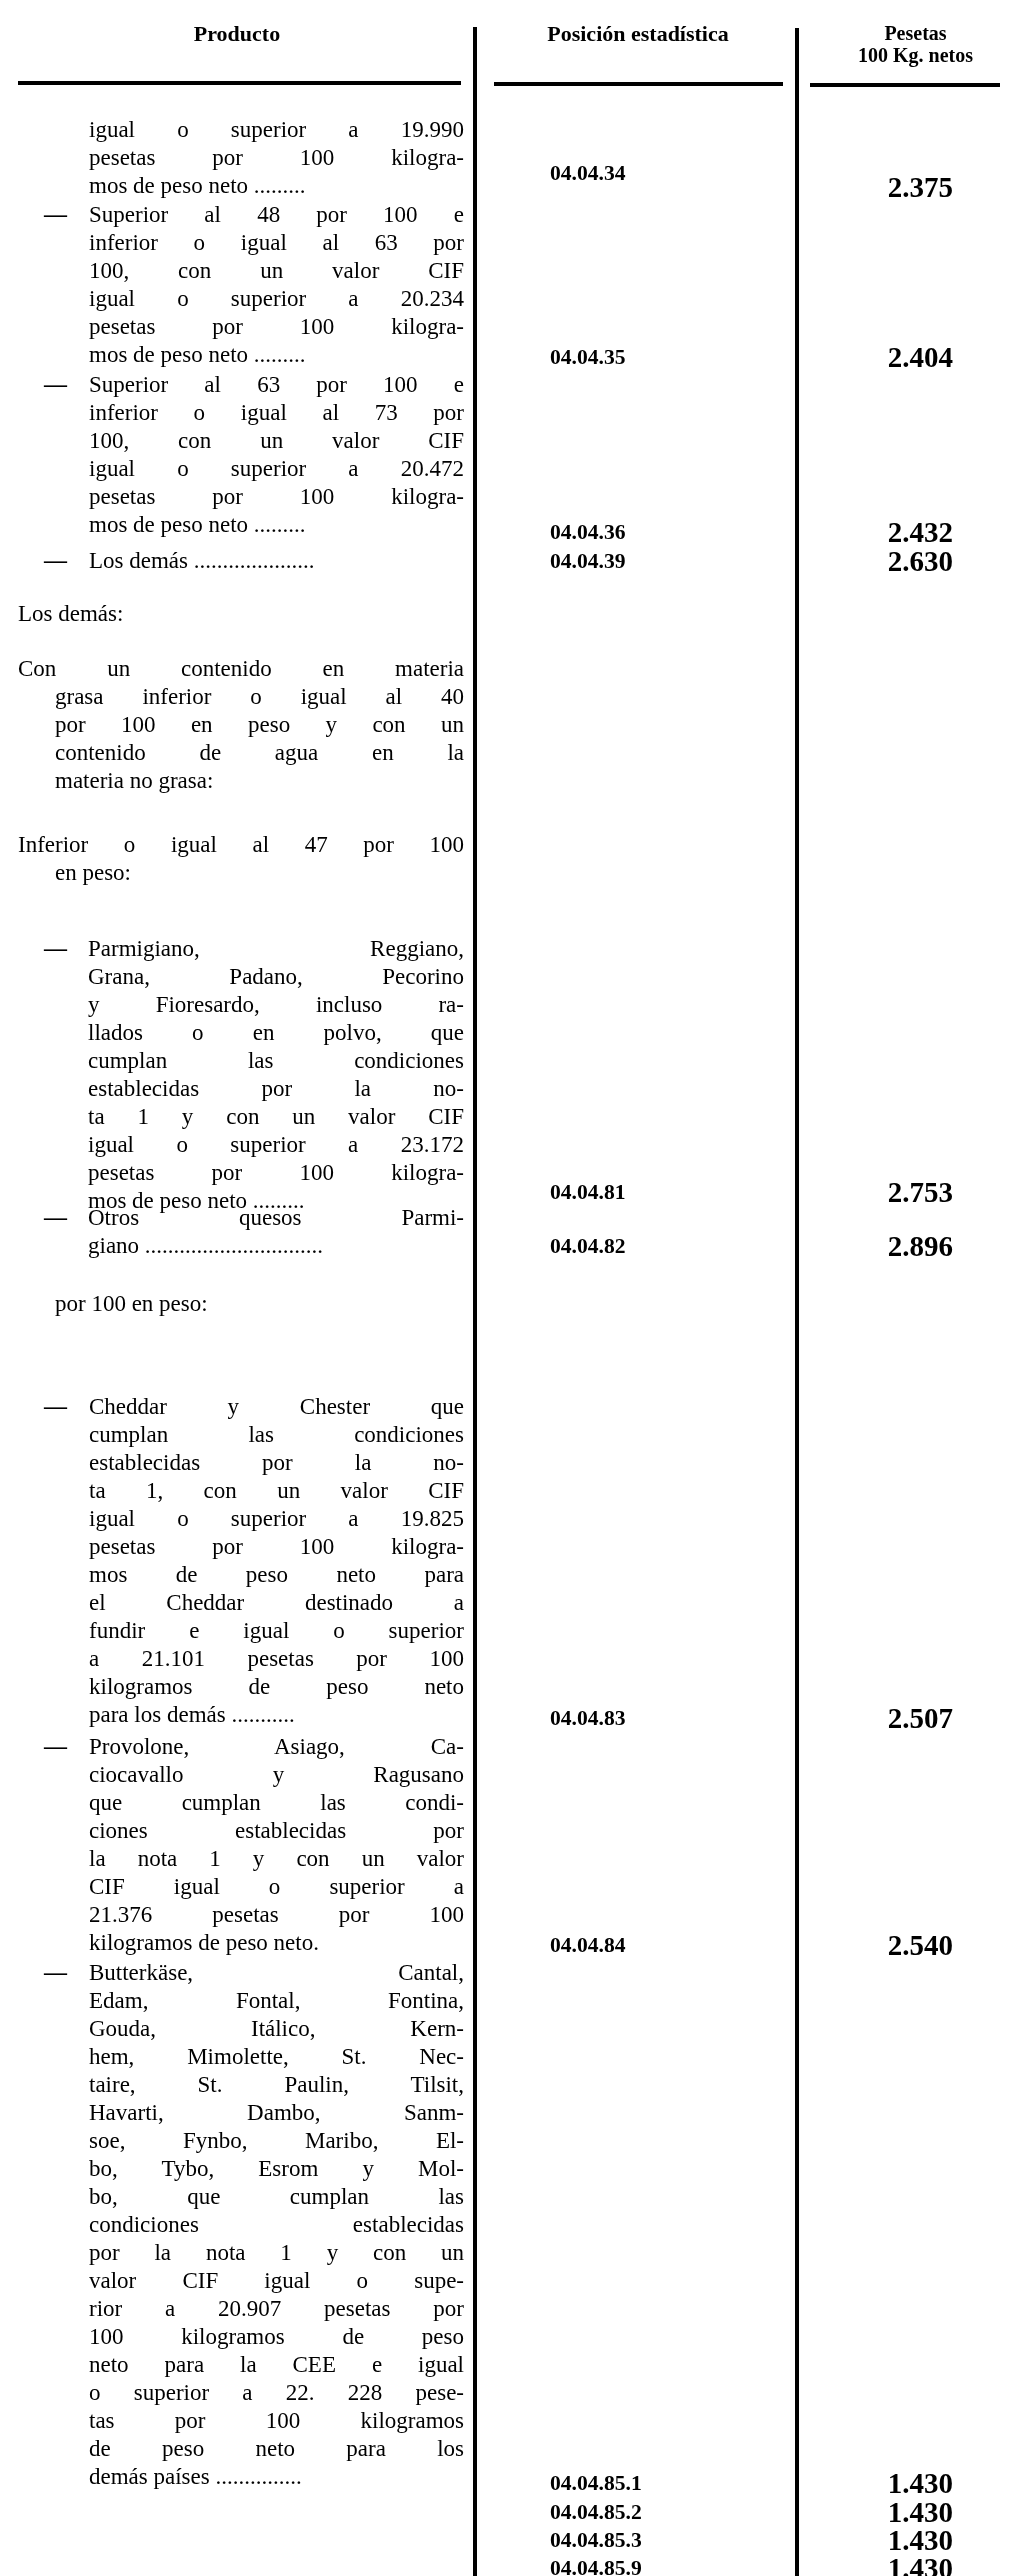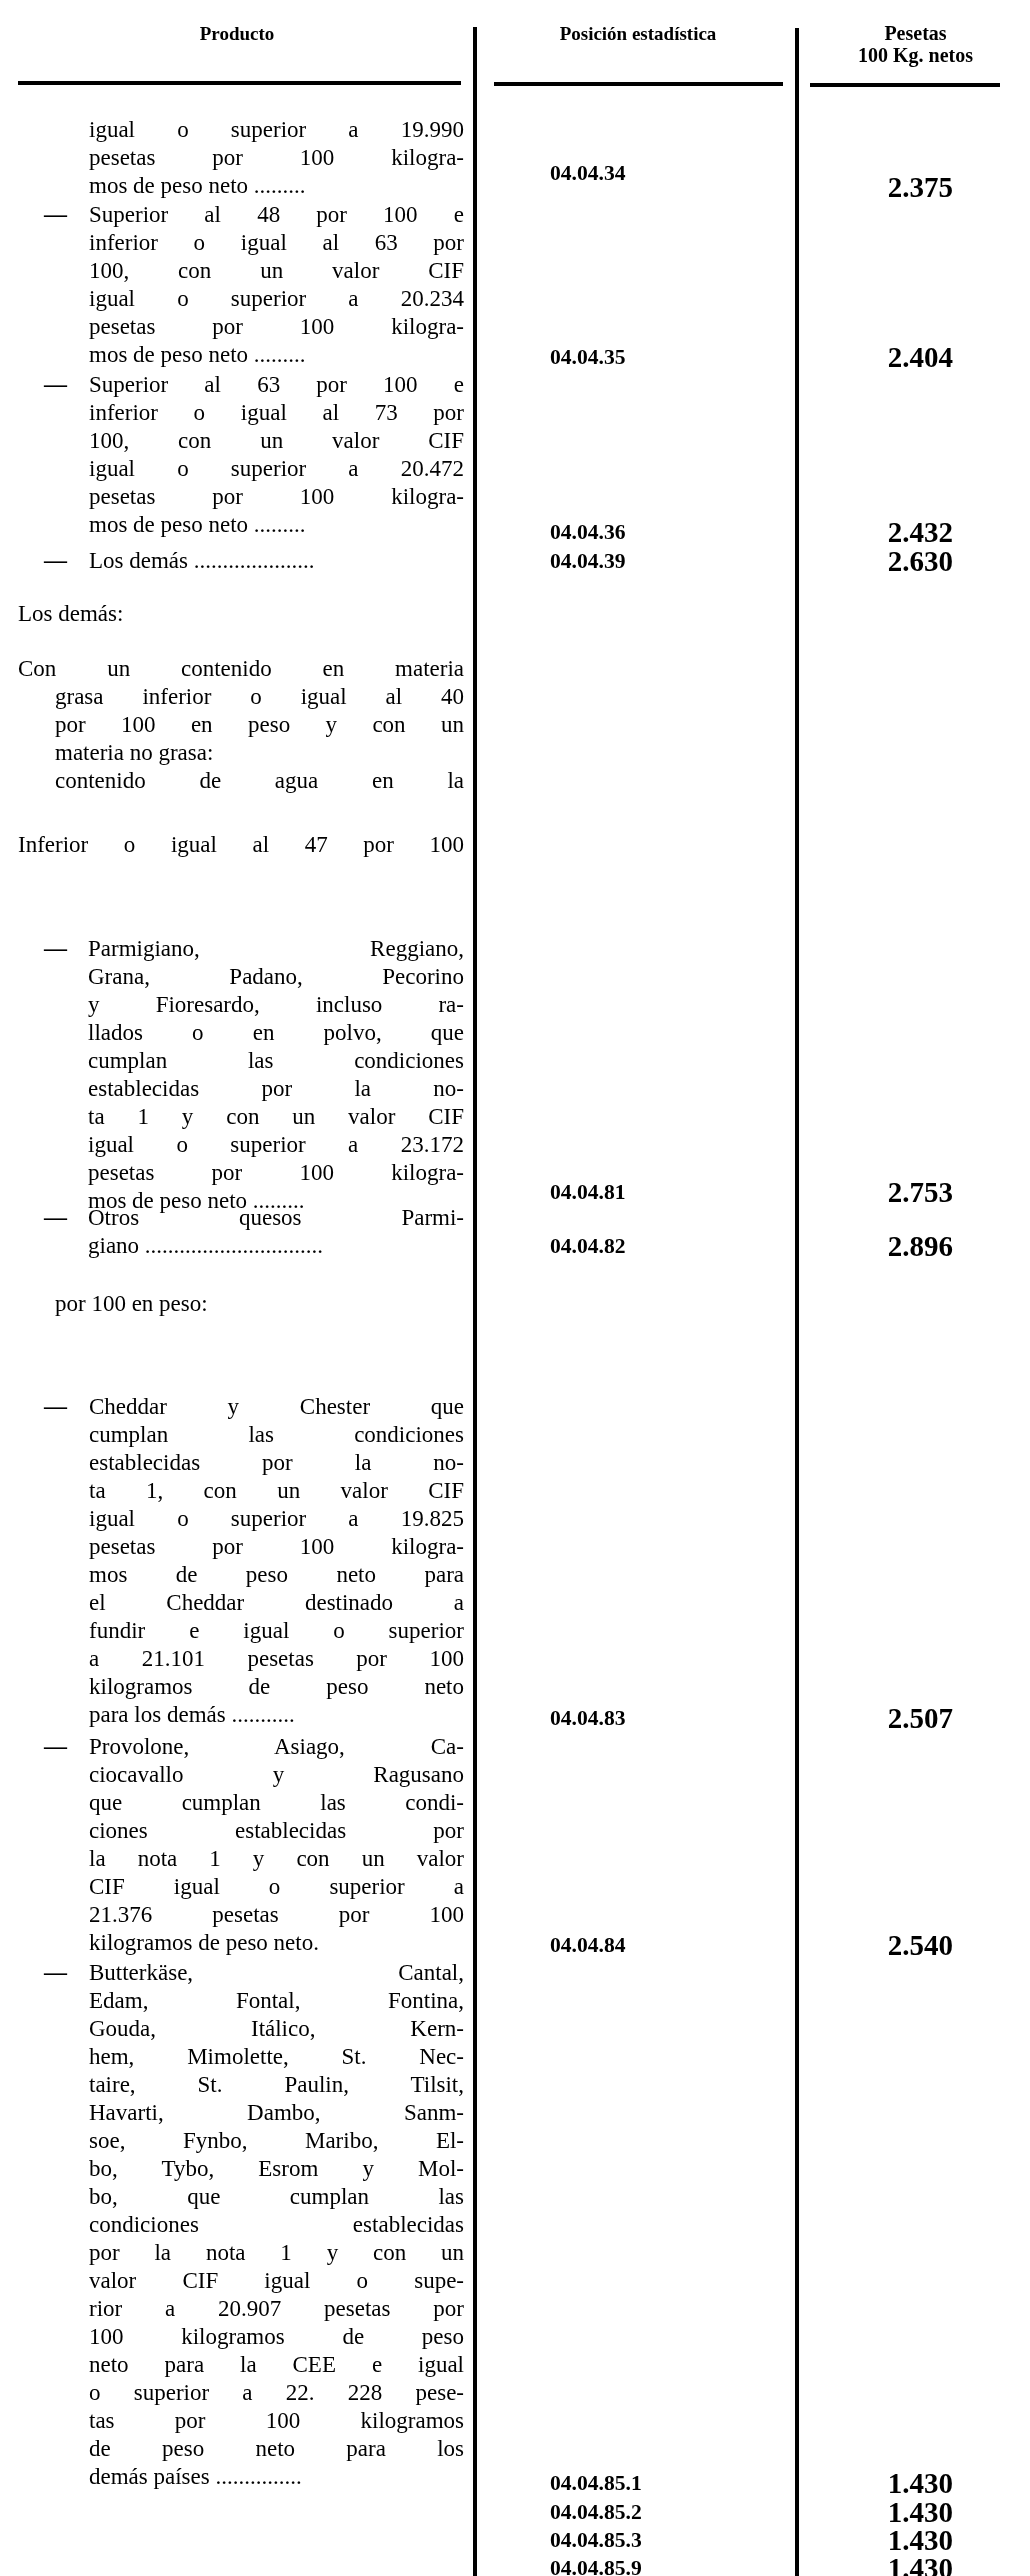--- a/index.html
+++ b/index.html
@@ -1,20 +1,20 @@
 <!DOCTYPE html>
 <html style="font-size:8.2px"><head>
 <meta charset="utf-8">
 <style>
   html, body { margin: 0; padding: 0; background: #ffffff; }
   body { width: 1030px; height: 2846px; position: relative; overflow: hidden;
          font-family: "Liberation Serif", "DejaVu Serif", serif; color: #000; }
   .abs { position: absolute; }
   .hdr { font-family: "Liberation Serif", "DejaVu Serif", serif; font-weight: bold;
-         font-size: 19px; line-height: 25px; text-align: center; }
+         font-size: 22px; line-height: 25px; text-align: center; }
   .hdr-small { font-size: 20px; line-height: 21.6px; }
   .rule { height: 3.6px; background: #000; }
   .vline { width: 3.6px; background: #000; }
   .block { position: absolute; font-size: 23px; line-height: 28px; text-align: justify; }
   .block .ln { display: block; white-space: nowrap; text-align-last: justify; }
   .block .ln.last { text-align-last: left; }
   .dash { position: absolute; font-size: 23px; line-height: 28px; font-weight: bold; }
   .code { position: absolute; font-size: 21.6px; line-height: 28px; font-weight: bold; left: 550px; }
   .val  { position: absolute; font-size: 29px; line-height: 28px; font-weight: bold;
           right: 77px; text-align: right; }
@@ -66,26 +66,27 @@
   </div>
 
 <div class="block" style="left:18px; top:600px; width:446px;">
     <span class="ln last">Los demás:</span>
   </div>
 
 <div class="block" style="left:18px; top:655px; width:446px;">
     <span class="ln">Con un contenido en materia</span>
     <span class="ln" style="padding-left: 37px;">grasa inferior o igual al 40</span>
     <span class="ln" style="padding-left: 37px;">por 100 en peso y con un</span>
+    <span class="ln" style="padding-left: 37px;">contenido de agua en la</span>
     <span class="ln last" style="padding-left: 37px;">materia no grasa:</span>
-    <span class="ln" style="padding-left: 37px;">contenido de agua en la</span>
   </div>
 
 <div class="block" style="left:18px; top:831px; width:446px;">
     <span class="ln">Inferior o igual al 47 por 100</span>
+    <span class="ln last" style="padding-left: 37px;">en peso:</span>
   </div>
 
 <div class="dash" style="left:44px; top:935px;">—</div>
 <div class="block" style="left:88px; top:935px; width:376px;">
     <span class="ln">Parmigiano, Reggiano,</span>
     <span class="ln">Grana, Padano, Pecorino</span>
     <span class="ln">y Fioresardo, incluso ra-</span>
     <span class="ln">llados o en polvo, que</span>
     <span class="ln">cumplan las condiciones</span>
     <span class="ln">establecidas por la no-</span>

